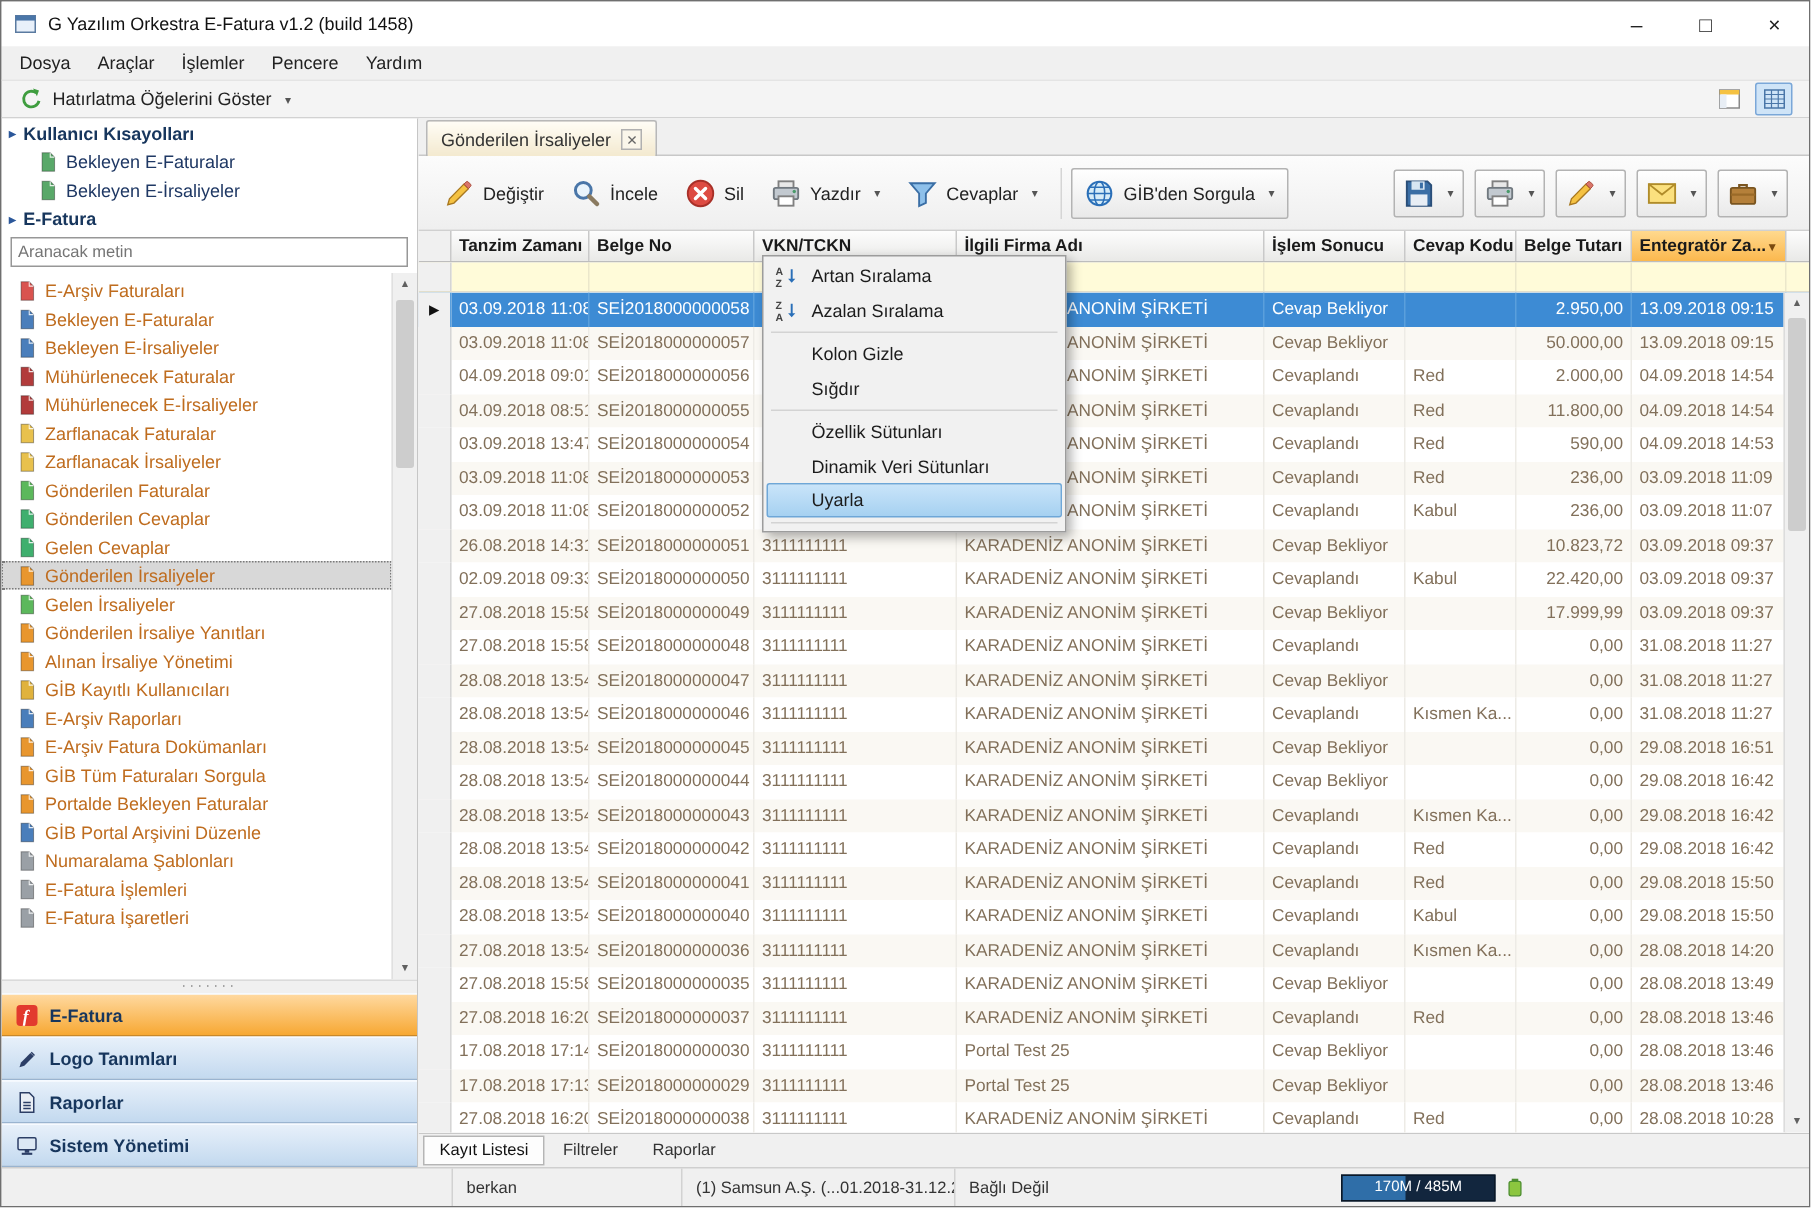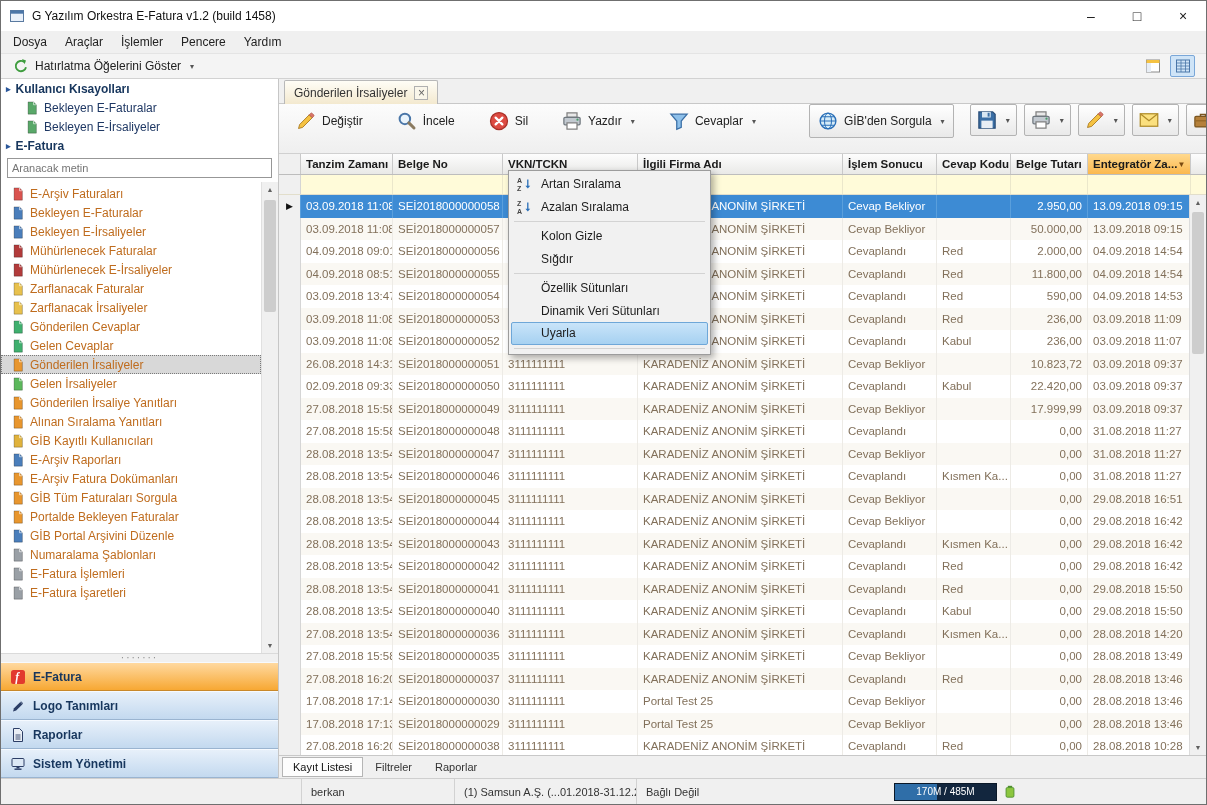--- a/index.html
+++ b/index.html
@@ -47,21 +47,21 @@
   .nav-panel{height:29px;flex:0 0 29px;border-top:1px solid #f6faff;border-bottom:1px solid #9ab4d0;display:flex;align-items:center;gap:7px;padding-left:9px;font-size:12px;font-weight:bold;color:#17365d;background:linear-gradient(#e7f0fa,#c3d9ef);white-space:nowrap}
   .nav-panel.active{background:linear-gradient(#ffd9a0,#f7a833);border-bottom-color:#c8882a}
   .nav-ico{width:16px;height:16px;flex:0 0 16px}
   .nav-ico svg{width:16px;height:16px;display:block}
 
   
   .main{position:absolute;left:278px;top:78px;right:0;bottom:26px;display:flex;flex-direction:column;background:#fff;overflow:hidden}
   .tabstrip{height:25px;flex:0 0 25px;background:#f0f0f0;border-bottom:1px solid #c8c8c8;display:flex;align-items:flex-end;padding-left:5px}
   .tab{height:24px;display:flex;align-items:center;gap:7px;padding:0 9px;font-size:12px;color:#333;background:linear-gradient(#fffdf6,#f3e9cf);border:1px solid #b8b8b8;border-bottom:none;border-radius:2px 2px 0 0;margin-bottom:-1px;white-space:nowrap}
   .tab-close{font-size:12px;color:#666;border:1px solid #b0b0b0;width:14px;height:14px;line-height:12px;text-align:center;background:#faf6ea}
-  .main-toolbar{height:50px;flex:0 0 50px;background:linear-gradient(#fcfcfc,#efefef);border-bottom:1px solid #d0d0d0;display:flex;align-items:flex-start;padding:0 8px;gap:16px}
+  .main-toolbar{height:50px;flex:0 0 50px;background:linear-gradient(#fcfcfc,#efefef);border-bottom:1px solid #d0d0d0;display:flex;align-items:center;padding:0 8px;gap:0}
   .tb-btn{display:flex;align-items:center;gap:6px;padding:6px 8px;font-size:12px;color:#222;border:1px solid transparent;border-radius:2px;white-space:nowrap}
   .tb-btn.boxed{border-color:#b3b3b3;background:linear-gradient(#ffffff,#e9e9e9)}
   .tb-ico{width:20px;height:20px;flex:0 0 20px}
   .tb-ico svg{width:20px;height:20px;display:block}
   .tb-sep{width:1px;height:34px;background:#d5d5d5;margin:0 6px}
   .icon-group{margin-left:auto;display:flex;gap:7px;padding-right:6px}
   .tb-btn.icon-only{padding:5px 6px}
 
   
   .grid{flex:1 1 auto;display:flex;flex-direction:column;overflow:hidden;position:relative}
@@ -258,20 +258,29 @@
               <svg viewBox="0 0 16 16">
                 <path d="M3.5 1h6.2L13 4.3V15H3.5z" fill="#e8c14d" stroke="rgba(0,0,0,.35)" stroke-width=".8"></path>
                 <path d="M9.7 1v3.3H13" fill="none" stroke="rgba(255,255,255,.85)" stroke-width=".8"></path>
               </svg>
             </span>
             <span class="tree-label">Zarflanacak İrsaliyeler</span>
           </div>
           <div class="tree-item">
             <span class="tree-ico">
               <svg viewBox="0 0 16 16">
+                <path d="M3.5 1h6.2L13 4.3V15H3.5z" fill="#5cb85c" stroke="rgba(0,0,0,.35)" stroke-width=".8"></path>
+                <path d="M9.7 1v3.3H13" fill="none" stroke="rgba(255,255,255,.85)" stroke-width=".8"></path>
+              </svg>
+            </span>
+            <span class="tree-label">Gönderilen Faturalar</span>
+          </div>
+          <div class="tree-item">
+            <span class="tree-ico">
+              <svg viewBox="0 0 16 16">
                 <path d="M3.5 1h6.2L13 4.3V15H3.5z" fill="#3faf6e" stroke="rgba(0,0,0,.35)" stroke-width=".8"></path>
                 <path d="M9.7 1v3.3H13" fill="none" stroke="rgba(255,255,255,.85)" stroke-width=".8"></path>
               </svg>
             </span>
             <span class="tree-label">Gönderilen Cevaplar</span>
           </div>
           <div class="tree-item">
             <span class="tree-ico">
               <svg viewBox="0 0 16 16">
                 <path d="M3.5 1h6.2L13 4.3V15H3.5z" fill="#3faf6e" stroke="rgba(0,0,0,.35)" stroke-width=".8"></path>
@@ -307,21 +316,21 @@
             </span>
             <span class="tree-label">Gönderilen İrsaliye Yanıtları</span>
           </div>
           <div class="tree-item">
             <span class="tree-ico">
               <svg viewBox="0 0 16 16">
                 <path d="M3.5 1h6.2L13 4.3V15H3.5z" fill="#e8962e" stroke="rgba(0,0,0,.35)" stroke-width=".8"></path>
                 <path d="M9.7 1v3.3H13" fill="none" stroke="rgba(255,255,255,.85)" stroke-width=".8"></path>
               </svg>
             </span>
-            <span class="tree-label">Alınan Sıralama Yanıtları</span>
+            <span class="tree-label">Alınan İrsaliye Yönetimi</span>
           </div>
           <div class="tree-item">
             <span class="tree-ico">
               <svg viewBox="0 0 16 16">
                 <path d="M3.5 1h6.2L13 4.3V15H3.5z" fill="#e0b23c" stroke="rgba(0,0,0,.35)" stroke-width=".8"></path>
                 <path d="M9.7 1v3.3H13" fill="none" stroke="rgba(255,255,255,.85)" stroke-width=".8"></path>
               </svg>
             </span>
             <span class="tree-label">GİB Kayıtlı Kullanıcıları</span>
           </div>

